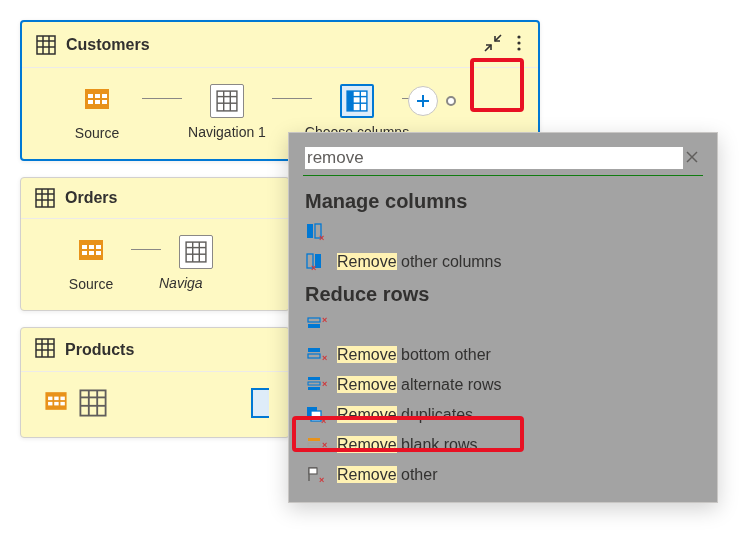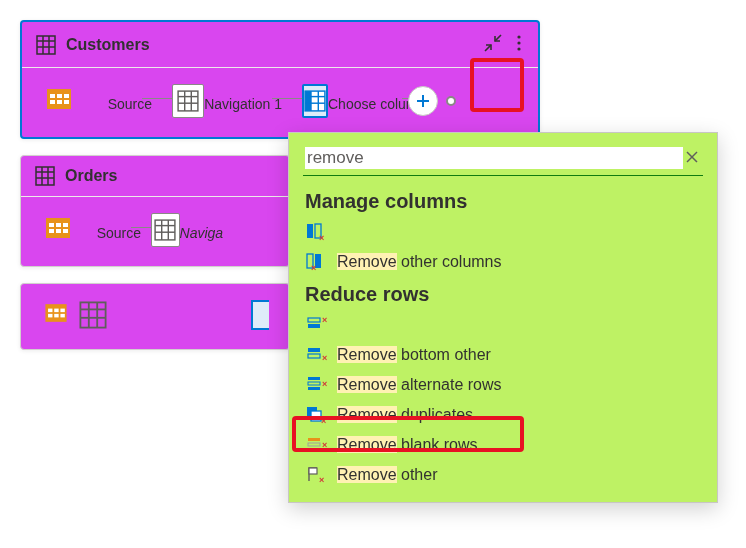--- a/index.html
+++ b/index.html
@@ -12,38 +12,38 @@
     background: #fff;
     width: 746px;
     height: 548px;
     position: relative;
   }
   .card {
     border: 1px solid #d2d0ce;
     border-radius: 4px;
     box-shadow: 0 1px 4px rgba(0,0,0,0.08);
     margin-bottom: 16px;
-    background: #d946ef;
+    background: #fef9c3;
     position: relative;
   }
   .card.selected { border: 2px solid #0078d4; }
   .card-header {
     display: flex;
     align-items: center;
     padding: 10px 14px;
     border-bottom: 1px solid #edebe9;
   }
   .card-title { font-weight: 600; font-size: 16px; flex: 1; }
   .card-body {
     display: flex;
     align-items: center;
     padding: 14px 20px 18px 20px;
     gap: 0;
   }
-  .step { display: flex; flex-direction: row; align-items: center; width: 110px; cursor: pointer; justify-content: space-between; }
+  .step { display: flex; flex-direction: column; align-items: center; width: 110px; cursor: pointer; }
   .step-label { margin-top: 6px; font-size: 14px; color: #323130; white-space: nowrap; }
   .connector { height: 1px; background: #8a8886; width: 40px; margin: 0 -10px; align-self: flex-start; margin-top: 16px; }
   .step-icon-box { width: 34px; height: 34px; border: 1px solid #d2d0ce; background:#fff; display:flex; align-items:center; justify-content:center; border-radius:2px;}
   .step-icon-box.active { border: 2px solid #0078d4; background:#deecf9;}
   .add-dot-wrap { display:flex; align-items:center; gap:8px; margin-left:-4px; align-self:flex-start; margin-top:4px;}
   .add-btn {
     width: 30px; height: 30px; border-radius: 50%; background:#fff;
     border:1px solid #c8c6c4; display:flex; align-items:center; justify-content:center;
     cursor:pointer;
   }
@@ -51,21 +51,21 @@
   .card-actions { display:flex; gap:10px; align-items:center; }
   .icon-btn { cursor:pointer; padding:2px; }
   .hollow-step { width:34px; height:34px; border:1px solid #8a8886; background:#fff; display:inline-flex; align-items:center; justify-content:center; border-radius:2px;}
 
   
   .dropdown {
     position: absolute;
     top: 132px;
     left: 288px;
     width: 430px;
-    background: #bef264;
+    background: #a3a3a3;
     border: 1px solid #c8c6c4;
     box-shadow: 0 6px 20px rgba(0,0,0,0.18);
     z-index: 100;
     padding: 10px 4px 12px 4px;
   }
   .search-row { display:flex; align-items:center; border-bottom:1px solid #107c10; margin: 0 10px 8px 10px; padding: 4px 2px 6px 2px;}
   .search-input { flex:1; border:none; outline:none; font-size:17px; font-family:inherit; color:#605e5c;}
   .section-label { font-weight:600; font-size:20px; padding: 6px 12px 4px 12px; }
   .menu-item { display:flex; align-items:center; gap:10px; padding:5px 12px 5px 12px; font-size:16px; cursor:pointer;}
   .hl { background:#fff2b3; }
@@ -205,20 +205,32 @@
             <line x1="7" y1="1" x2="7" y2="19" stroke="#605e5c" stroke-width="1.3"></line>
             <line x1="13" y1="1" x2="13" y2="19" stroke="#605e5c" stroke-width="1.3"></line>
           </svg>
       </span>
       <span class="step-label" style="overflow:hidden; width:74px; text-align:left;">Naviga</span>
     </div>
   </div>
 </div>
 
 <div class="card" style="width:270px;">
+  <div class="card-header">
+    <span style="margin-right:10px;">
+      <svg width="20" height="20" viewBox="0 0 20 20">
+          <rect x="1" y="1" width="18" height="18" fill="none" stroke="#323130" stroke-width="1.5"></rect>
+          <line x1="1" y1="6" x2="19" y2="6" stroke="#323130" stroke-width="1.5"></line>
+          <line x1="1" y1="12" x2="19" y2="12" stroke="#323130" stroke-width="1.5"></line>
+          <line x1="7" y1="1" x2="7" y2="19" stroke="#323130" stroke-width="1.5"></line>
+          <line x1="13" y1="1" x2="13" y2="19" stroke="#323130" stroke-width="1.5"></line>
+        </svg>
+    </span>
+    <span class="card-title">Products</span>
+  </div>
   <div class="truncated-body">
     <span style="margin-right:8px;">
       <svg width="30" height="30" viewBox="0 0 34 34">
           <rect x="5" y="7" width="24" height="20" fill="#e8921a"></rect>
           <rect x="8" y="12" width="5" height="4" fill="#fff"></rect>
           <rect x="15" y="12" width="5" height="4" fill="#fff"></rect>
           <rect x="22" y="12" width="5" height="4" fill="#fff"></rect>
           <rect x="8" y="18" width="5" height="4" fill="#fff"></rect>
           <rect x="15" y="18" width="5" height="4" fill="#fff"></rect>
           <rect x="22" y="18" width="5" height="4" fill="#fff"></rect>

